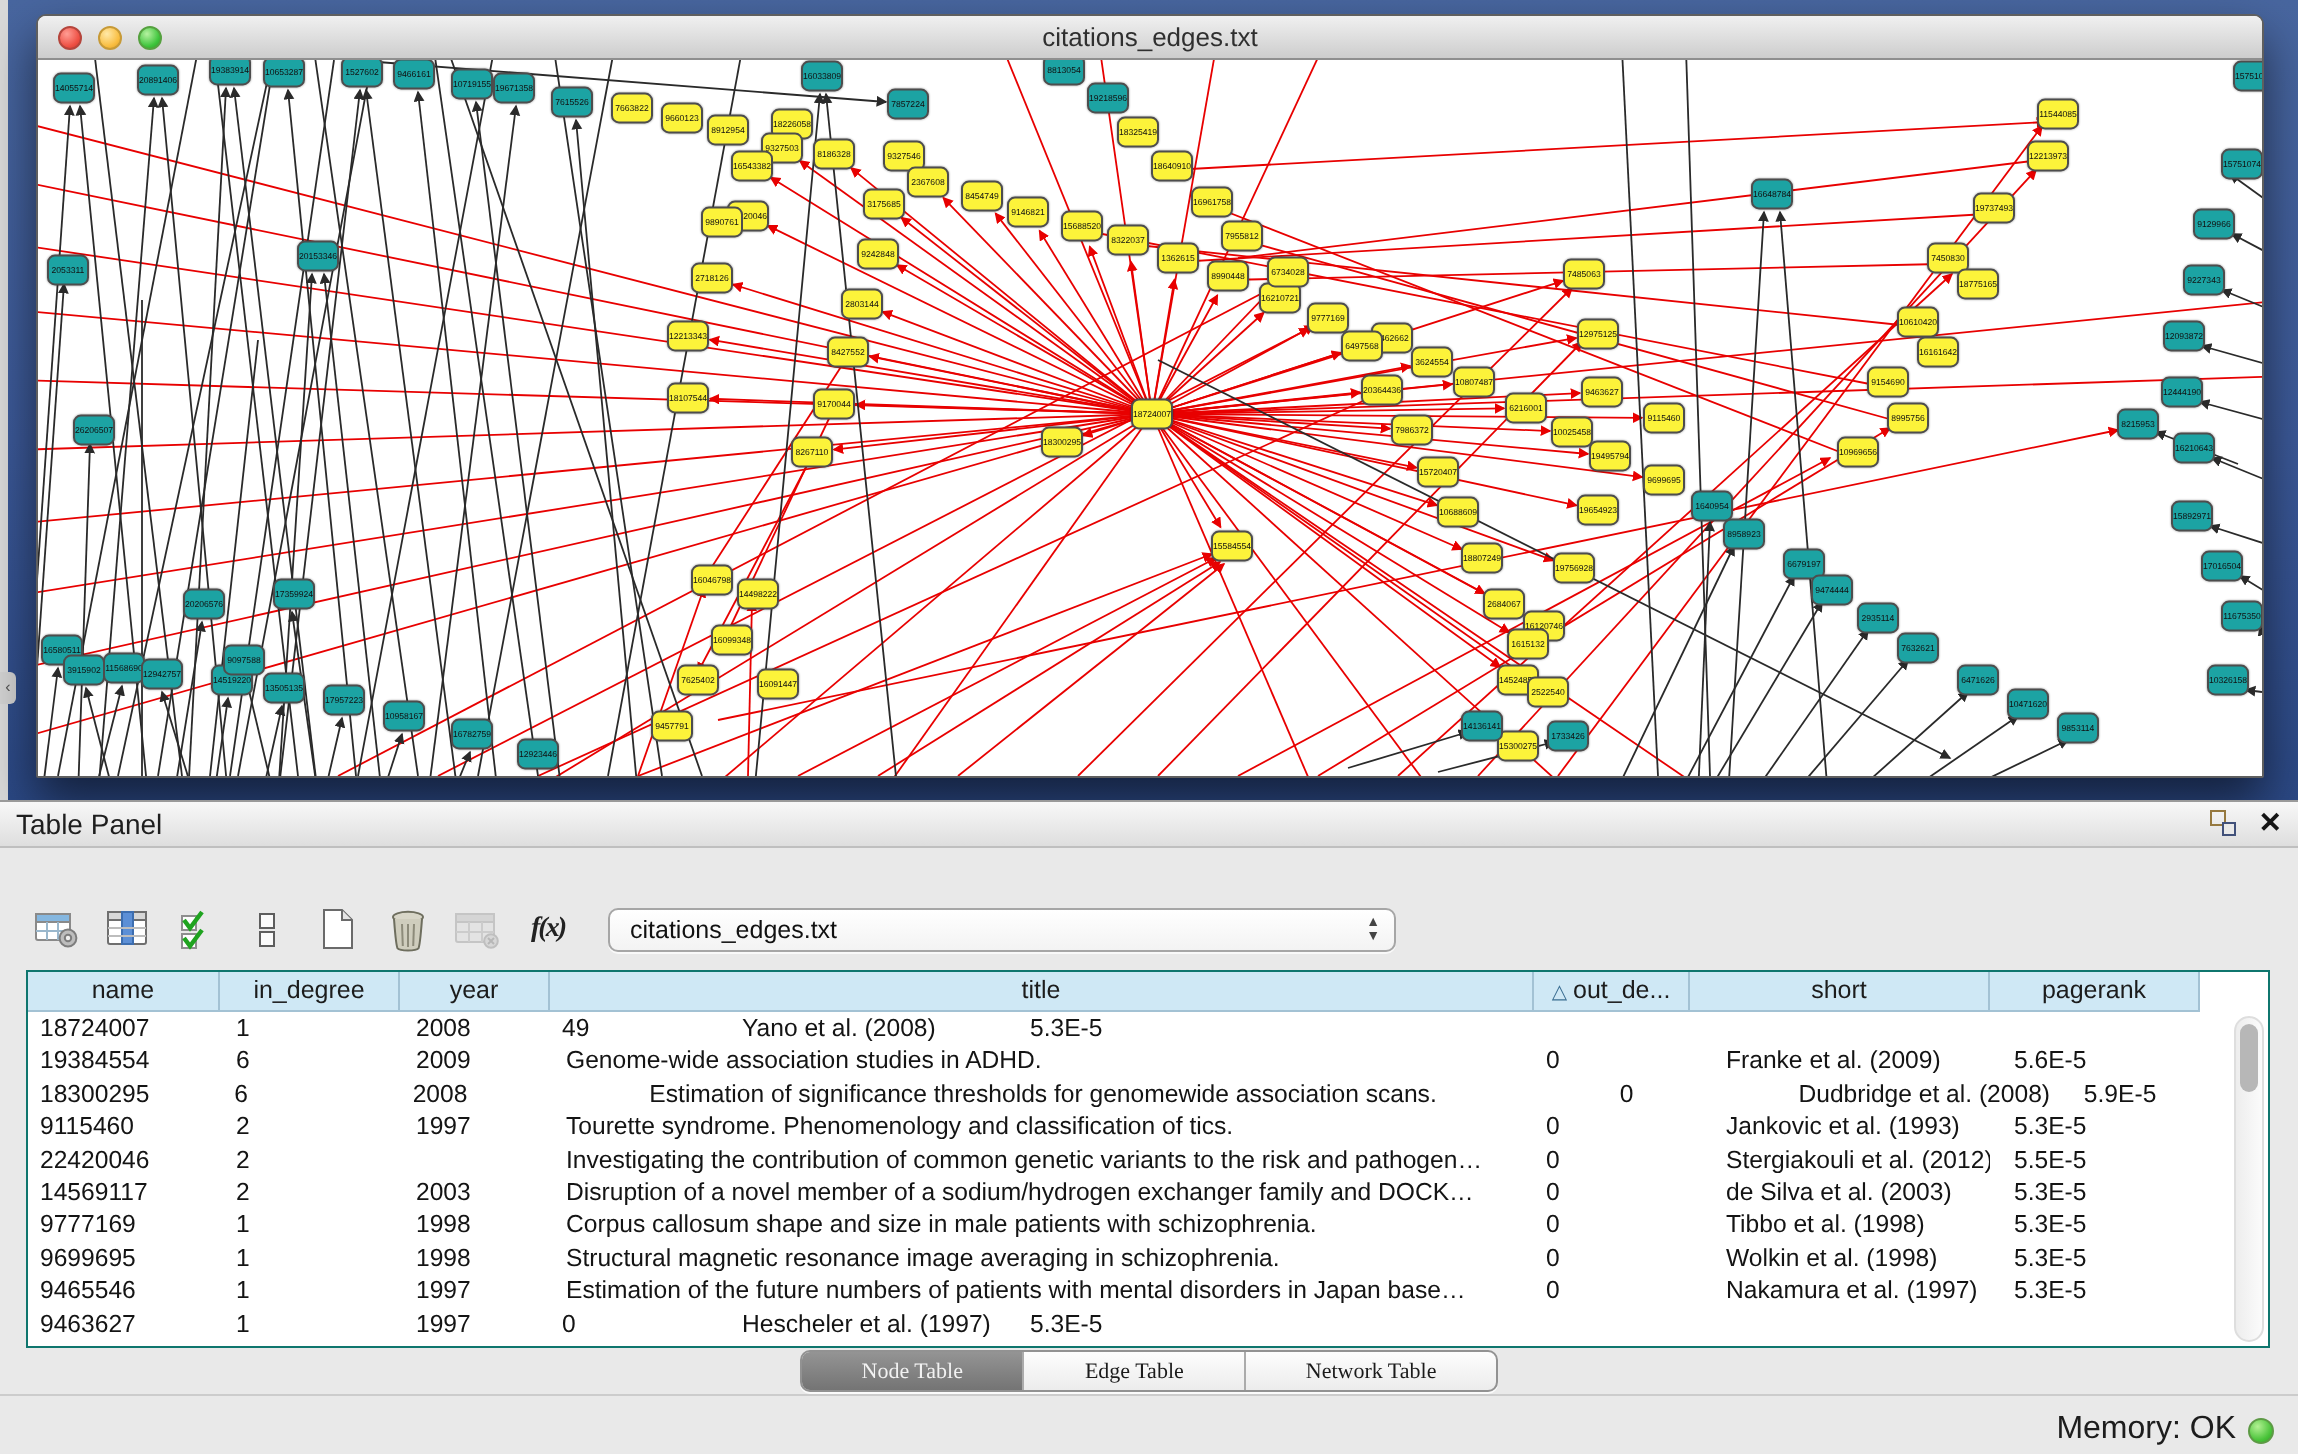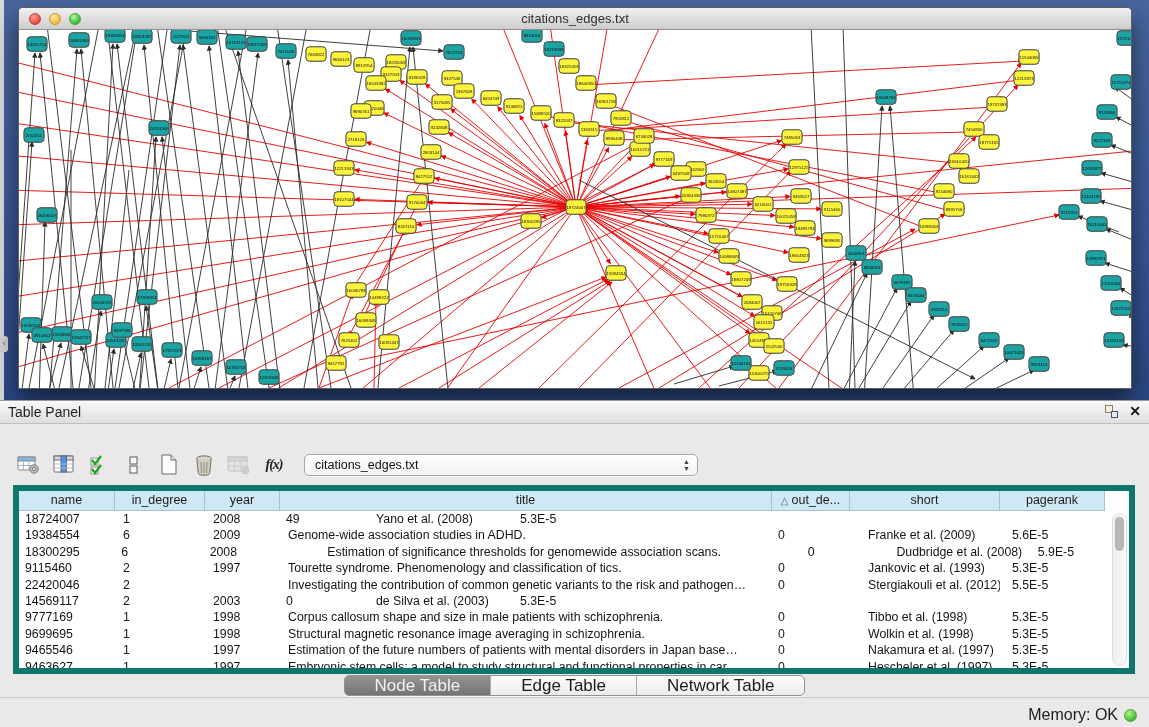--- a/index.html
+++ b/index.html
@@ -43,36 +43,36 @@
   .tbtn { width:26px; height:24px; display:flex; align-items:center; justify-content:center; }
   .fx { font-family:"Liberation Serif", serif; font-style:italic; font-weight:bold;
     font-size:14px; color:#222; letter-spacing:-1px; }
   .combo { margin-left:8px; width:394px; height:22px; border:1px solid #a6a6a6; border-radius:5px;
     background:linear-gradient(#ffffff,#f3f3f3); position:relative; font-size:12.5px;
     color:#111; line-height:20px; padding-left:10px; box-shadow:0 1px 0 rgba(255,255,255,.7); }
   .combo .stepper { position:absolute; right:7px; top:3px; font-size:7px; color:#444;
     line-height:7px; text-align:center; }
 
   .table-wrap { position:absolute; left:13px; top:84px; width:1122px; height:189px;
-    background:#ffffff; border:6px solid #0f766e; overflow:hidden; }
+    background:#ffffff; border:1px solid #0f766e; overflow:hidden; }
   .thead { display:flex; height:20px; }
   .th { background:#cfe8f5; border-right:1px solid #a3c2d4; border-bottom:1px solid #a3c2d4;
     font-size:12.5px; color:#1c1c1c; text-align:center; line-height:19px;
     white-space:nowrap; overflow:hidden; }
   .th .sortmark { color:#3c6f93; font-size:10px; margin-right:3px; }
   .trow { display:flex; height:16.4px; }
   .td { font-size:12.3px; color:#141414; line-height:16.4px; white-space:nowrap; overflow:hidden; }
   .vscroll { position:absolute; right:2px; top:22px; bottom:2px; width:15px;
     background:linear-gradient(90deg,#ededed,#fbfbfb); border:1px solid #dedede; border-radius:8px; }
   .vthumb { width:9px; height:34px; margin:3px auto 0 auto; background:#b7b7b7; border-radius:6px; }
 
   .tabsbar { position:absolute; left:0; top:274px; width:100%; display:flex; justify-content:center; }
   .seg { display:flex; height:21px; border:1px solid #929292; border-radius:5px; overflow:hidden;
     background:linear-gradient(#fdfdfd,#ececec); box-shadow:0 1px 0 rgba(255,255,255,.8); }
-  .seg-item { padding:0 30px; font-size:17px; color:#1b1b1b; line-height:20px; border-right:1px solid #ababab; }
+  .seg-item { padding:0 30px; font-size:11px; color:#1b1b1b; line-height:20px; border-right:1px solid #ababab;font-family:Liberation Serif, serif; }
   .seg-item:last-child { border-right:none; }
   .seg-item.active { background:linear-gradient(#949494,#747474); color:#f2f2f2; }
 
   .statusbar { position:absolute; left:0; top:296px; width:100%; height:31px; border-top:1px solid #cccccc; }
   .memory { position:absolute; right:12px; top:8px; display:flex; align-items:center; gap:6px; }
   .memory .mlabel { font-size:16px; color:#1d1d1d; }
   .memled { width:13px; height:13px; border-radius:50%;
     background:radial-gradient(circle at 35% 30%, #b3f193, #49c339 65%, #2f9e28); border:1px solid #5d9a45; }
 </style>
 </head>
@@ -677,20 +677,21 @@
           <div class="td" style="width: 75px; padding-left: 8px; margin-top: 28px;">2012</div>
           <div class="td" style="width: 492px; padding-left: 8px;">Investigating the contribution of common genetic variants to the risk and pathogen…</div>
           <div class="td" style="width: 78px; padding-left: 6px;">0</div>
           <div class="td" style="width: 150px; padding-left: 18px;">Stergiakouli et al. (2012)</div>
           <div class="td" style="width: 105px; padding-left: 12px;">5.5E-5</div>
         </div>
         <div class="trow">
           <div class="td" style="width: 96px; padding-left: 6px;">14569117</div>
           <div class="td" style="width: 90px; padding-left: 8px;">2</div>
           <div class="td" style="width: 75px; padding-left: 8px;">2003</div>
+          <div class="td" style="width: 492px; padding-left: 8px;">Disruption of a novel member of a sodium/hydrogen exchanger family and DOCK…</div>
           <div class="td" style="width: 78px; padding-left: 6px;">0</div>
           <div class="td" style="width: 150px; padding-left: 18px;">de Silva et al. (2003)</div>
           <div class="td" style="width: 105px; padding-left: 12px;">5.3E-5</div>
         </div>
         <div class="trow">
           <div class="td" style="width: 96px; padding-left: 6px;">9777169</div>
           <div class="td" style="width: 90px; padding-left: 8px;">1</div>
           <div class="td" style="width: 75px; padding-left: 8px;">1998</div>
           <div class="td" style="width: 492px; padding-left: 8px;">Corpus callosum shape and size in male patients with schizophrenia.</div>
           <div class="td" style="width: 78px; padding-left: 6px;">0</div>
@@ -712,21 +713,20 @@
           <div class="td" style="width: 75px; padding-left: 8px;">1997</div>
           <div class="td" style="width: 492px; padding-left: 8px;">Estimation of the future numbers of patients with mental disorders in Japan base…</div>
           <div class="td" style="width: 78px; padding-left: 6px;">0</div>
           <div class="td" style="width: 150px; padding-left: 18px;">Nakamura et al. (1997)</div>
           <div class="td" style="width: 105px; padding-left: 12px;">5.3E-5</div>
         </div>
         <div class="trow">
           <div class="td" style="width: 96px; padding-left: 6px;">9463627</div>
           <div class="td" style="width: 90px; padding-left: 8px;">1</div>
           <div class="td" style="width: 75px; padding-left: 8px;">1997</div>
-          <div class="td" style="width: 492px; padding-left: 8px;">Embryonic stem cells: a model to study structural and functional properties in car…</div>
           <div class="td" style="width: 78px; padding-left: 6px;">0</div>
           <div class="td" style="width: 150px; padding-left: 18px;">Hescheler et al. (1997)</div>
           <div class="td" style="width: 105px; padding-left: 12px;">5.3E-5</div>
         </div>
       </div>
     <div class="vscroll">
         <div class="vthumb"></div>
       </div>
   </div>
 

